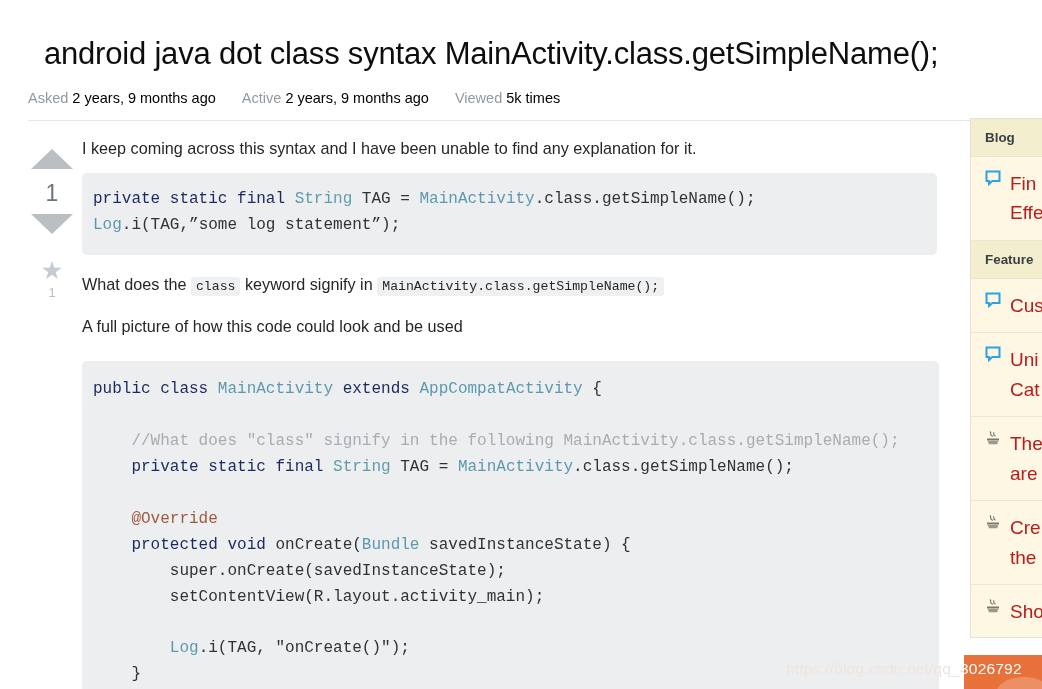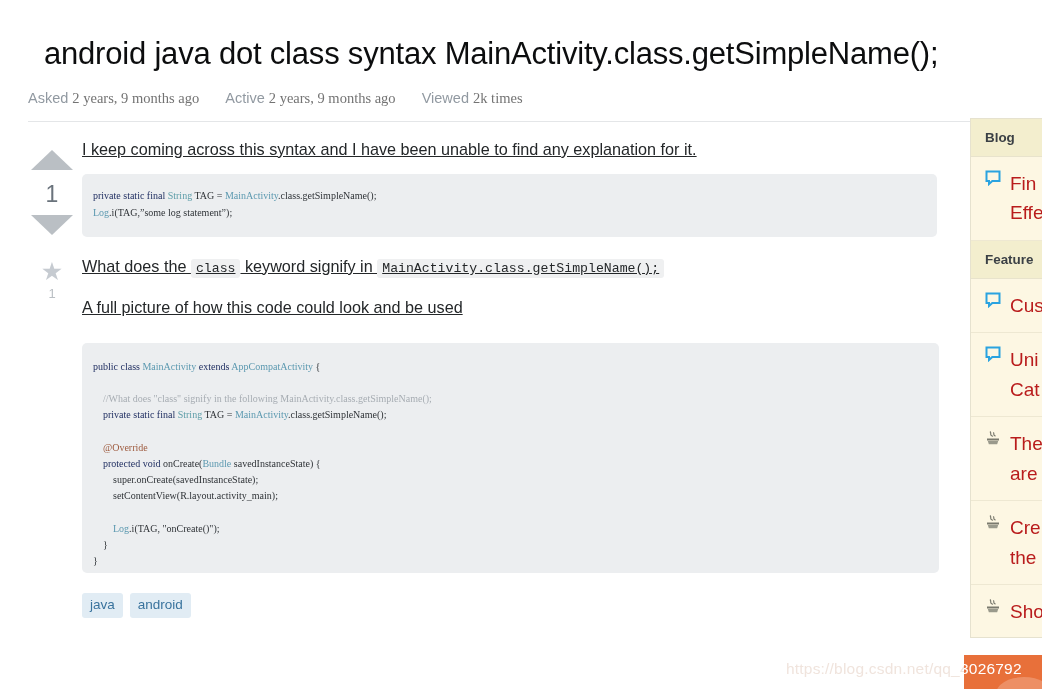--- a/index.html
+++ b/index.html
@@ -30,21 +30,21 @@
     white-space: nowrap;
   }
   #question-stats {
     margin-top: 14px;
     font-size: 14.5px;
     color: #242729;
     white-space: nowrap;
   }
   #question-stats .stat { display: inline-block; margin-right: 22px; }
   #question-stats .stat-label { color: #9199a1; }
-  #question-stats .stat-value { color: #737373; font-family: Liberation Serif, serif; }
+  #question-stats .stat-value { color: #000000; }
 
   .header-rule {
     margin: 14px 0 0 28px;
     border: 0;
     border-top: 1px solid #e4e6e8;
     height: 0;
   }
 
   
   #page-body {
@@ -95,41 +95,40 @@
     padding-top: 16px;
     padding-right: 14px;
     min-width: 0;
   }
   .post-text {
     font-size: 16.2px;
     line-height: 1.4;
     color: #242729;
     margin: 0 0 14px 0;
     white-space: nowrap;
-    text-decoration: underline;
   }
   .post-text.spaced { margin-top: 18px; margin-bottom: 0; }
 
   code.inline {
     font-family: "Liberation Mono", "DejaVu Sans Mono", monospace;
     background: #eff0f1;
     color: #242729;
     font-size: 13.2px;
     padding: 2px 5px;
     border-radius: 3px;
     white-space: pre;
   }
 
   pre.code-block {
     background: #eceef0;
     border-radius: 5px;
     margin: 0 0 0 0;
     padding: 13px 14px 13px 11px;
-    font-family: Liberation Serif, serif;
-    font-size: 10px;
+    font-family: Liberation Mono, monospace;
+    font-size: 16px;
     line-height: 1.62;
     color: #2f3337;
     overflow: hidden;
     white-space: pre;
   }
   #code-block-1 { width: 830px; padding-top: 14px; padding-bottom: 16px; }
   #code-block-2 { width: 832px; margin-top: 24px; padding: 16px 14px 4px 11px; }
 
   .tok-kw   { color: #1b2a5e; }
   .tok-type { color: #5f9ea9; }
@@ -249,21 +248,21 @@
     <span class="stat">
       <span class="stat-label">Asked</span>
       <span class="stat-value">2 years, 9 months ago</span>
     </span>
     <span class="stat">
       <span class="stat-label">Active</span>
       <span class="stat-value">2 years, 9 months ago</span>
     </span>
     <span class="stat">
       <span class="stat-label">Viewed</span>
-      <span class="stat-value">2k times</span>
+      <span class="stat-value">5k times</span>
     </span>
   </div>
 </div>
 <hr class="header-rule">
 
 <div id="page-body">
 
   <div id="vote-cell">
     <div class="arrow arrow-up"></div>
     <div id="vote-count">1</div>

